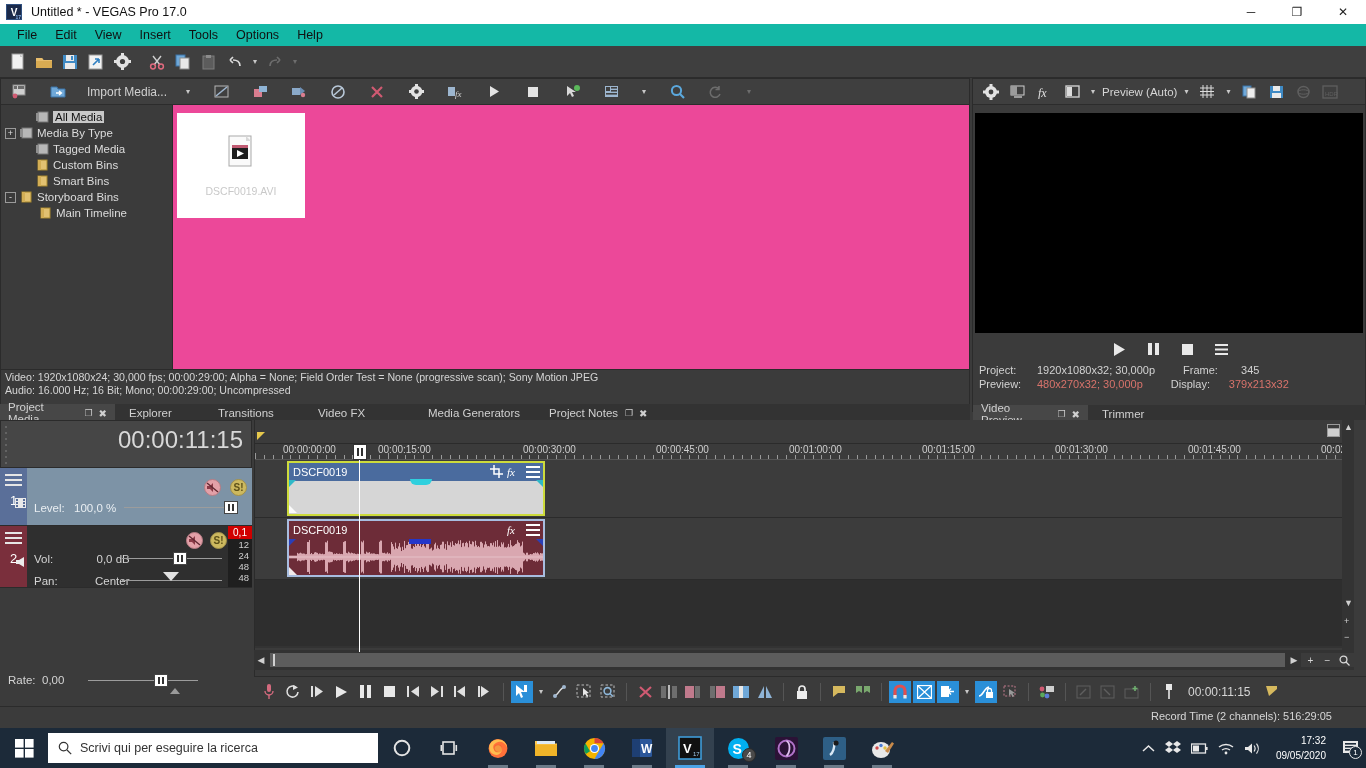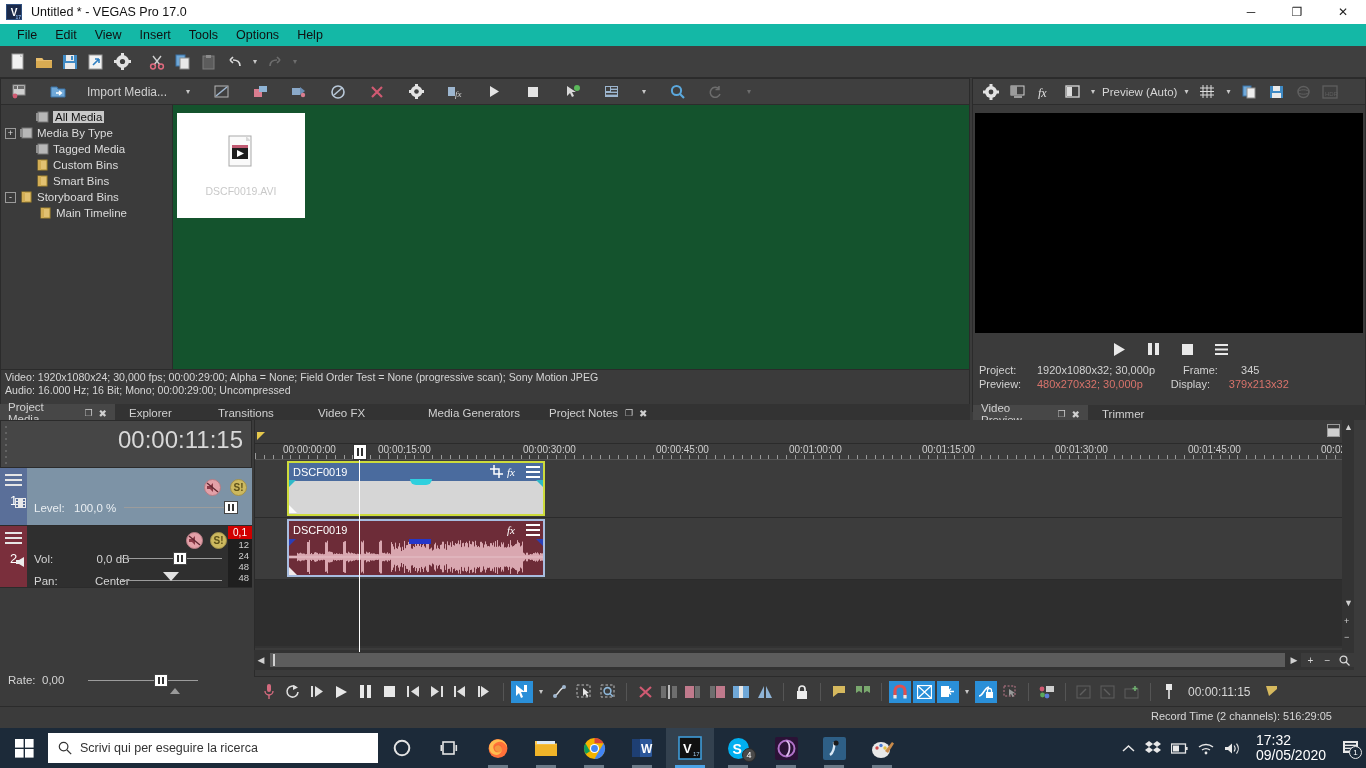--- a/index.html
+++ b/index.html
@@ -40,21 +40,21 @@
   .mediatoolbar { height:26px; background:#3f3f3f; display:flex; align-items:center; gap:15px; padding-left:6px; border-bottom:1px solid #2c2c2c;}
   .mt-label { color:#d0d0d0; font-size:12px; margin-left:2px; }
   .mediabody { display:flex; height:264px; }
   .mediatree { width:172px; background:#3b3b3b; border-right:1px solid #2b2b2b; padding-top:4px; }
   .trow { height:16px; display:flex; align-items:center; font-size:11.5px; color:#dcdcdc; padding-left:4px; }
   .expander { width:11px; height:11px; border:1px solid #9a9a9a; color:#e0e0e0; font-size:9px; line-height:9px; text-align:center; margin-right:4px; background:#3b3b3b;}
   .expander.hidden { visibility:hidden; }
   .binicon { width:13px; height:12px; margin-right:4px; }
   .trow .lbl { }
   .trow.selected .lbl { background:#c8c8c8; color:#111; padding:0 2px;}
-  .medialist { flex:1; background:#14532d; padding:8px 4px; }
+  .medialist { flex:1; background:#ec4899; padding:8px 4px; }
   .thumbcard { width:128px; height:105px; background:#fff; display:flex; flex-direction:column; align-items:center; justify-content:center; }
   .thumbcard .fname { font-size:10.5px; color:#c9c9c9; margin-top:16px; }
   .mediainfo { height:28px; background:#3b3b3b; border-top:1px solid #2b2b2b; padding:1px 4px; }
   .mediainfo div { font-size:10.6px; color:#d5d5d5; line-height:13px; white-space:nowrap;}
 
   .tabstrip { position:absolute; left:0; top:326px; width:970px; height:18px; background:#333; display:flex; align-items:center; }
   .tab { height:18px; display:flex; align-items:center; font-size:11.5px; color:#d0d0d0; padding:0 8px; }
   .tab.active { background:#474747; }
   .tabx { margin-left:6px; font-size:10px; color:#d0d0d0; }
   .tabsq { margin-left:7px; font-size:9px; color:#d0d0d0; }
@@ -157,21 +157,21 @@
   .taskbar { position:absolute; left:0; top:728px; width:1366px; height:40px; background:#1c2a39; display:flex; align-items:center;}
   .startbtn { width:48px; height:40px; display:flex; align-items:center; justify-content:center;}
   .searchbox { width:330px; height:30px; background:#fff; display:flex; align-items:center; border-radius:0; }
   .searchbox .ph { font-size:12.5px; color:#333; margin-left:8px;}
   .tkicon { width:48px; height:40px; display:flex; align-items:center; justify-content:center; position:relative;}
   .tkicon.active { background:#33414f; }
   .tkicon.active::after { content:''; position:absolute; bottom:0; left:9px; width:30px; height:3px; background:#4ca3e8;}
   .tkicon.open::after { content:''; position:absolute; bottom:0; left:14px; width:20px; height:3px; background:#6b7a88;}
   .badge { position:absolute; right:6px; bottom:6px; width:14px; height:14px; border-radius:50%; background:#4a4a4a; color:#fff; font-size:9px; display:flex; align-items:center; justify-content:center; border:1px solid #2a2a2a;}
   .tray { position:absolute; right:0; top:0; height:40px; display:flex; align-items:center; gap:10px; padding-right:6px;}
-  .clock { text-align:left; font-size:14px; color:#fff; line-height:15px; margin:0 6px;}
+  .clock { text-align:right; font-size:10px; color:#fff; line-height:15px; margin:0 6px;}
   .trayicon { color:#e8e8e8; font-size:13px; }
   svg { display:block; }
 </style>
 </head>
 <body>
 
 <div class="app">
 
   <div class="titlebar">
     <div class="tb-icon">V<span class="sub">17</span></div>

